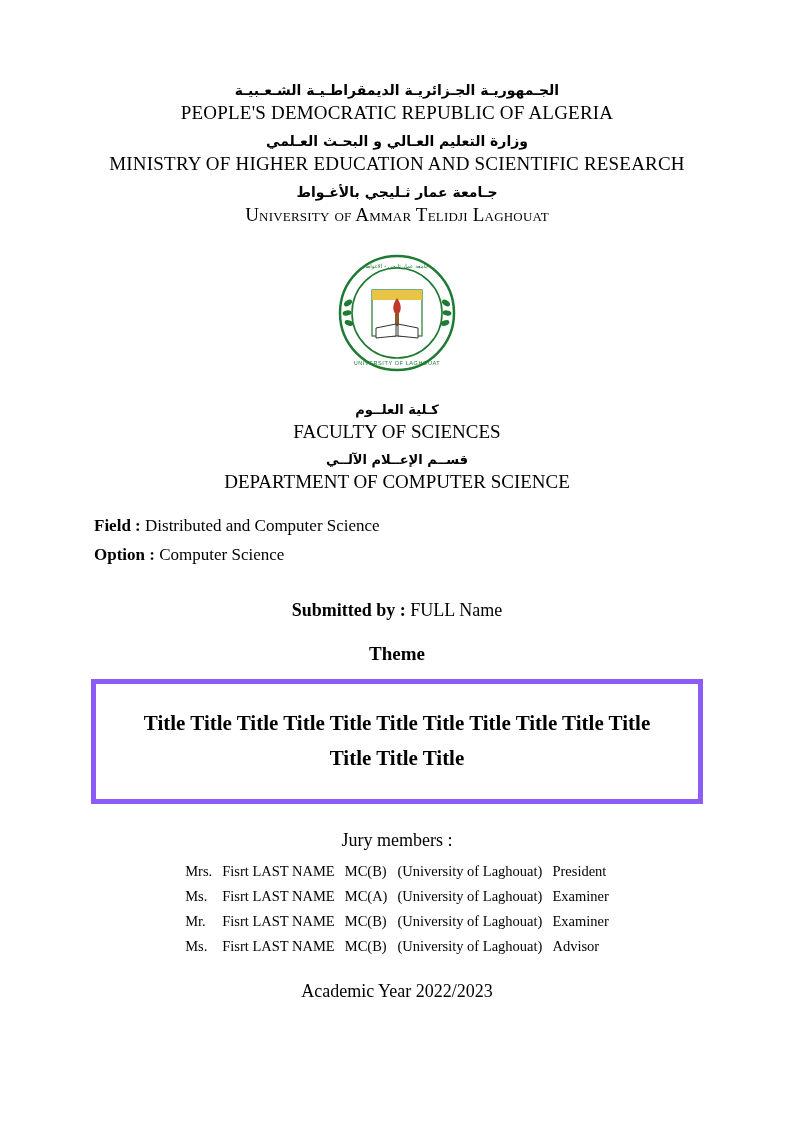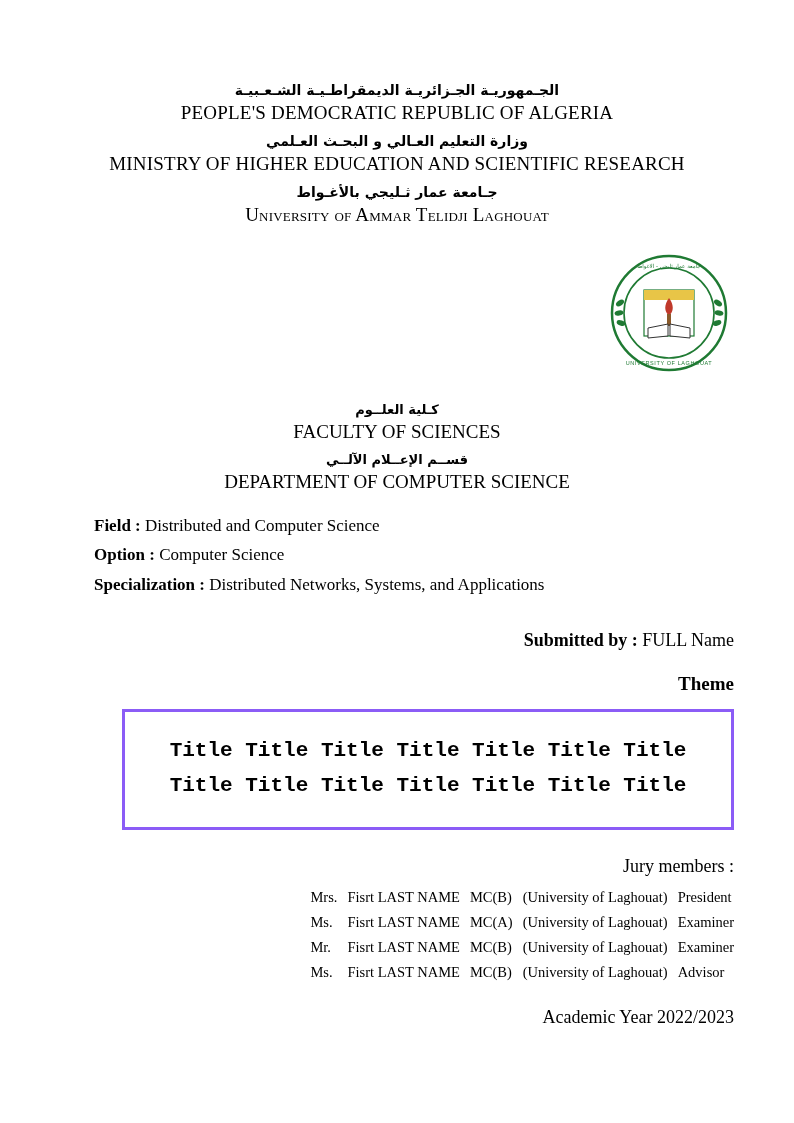--- a/index.html
+++ b/index.html
@@ -15,21 +15,21 @@
     position: relative;
     overflow: hidden;
   }
   .page {
     width: 794px;
     height: 1123px;
     box-sizing: border-box;
     padding: 80px 60px 40px 60px;
     display: flex;
     flex-direction: column;
-    align-items: flex-end;
+    align-items: center;
   }
   .arabic {
     font-family: "DejaVu Sans", sans-serif;
     direction: rtl;
     font-weight: bold;
     font-size: 14px;
     letter-spacing: 0px;
     text-align: center;
     line-height: 1.5;
   }
@@ -108,25 +108,24 @@
   .theme-title {
     margin-top: 22px;
     font-size: 19px;
     font-weight: bold;
     text-align: center;
   }
 
   .theme-box {
     margin-top: 14px;
     width: 612px;
-    border: 3px solid #8b5cf6;
+    border: 5px solid #8b5cf6;
     box-sizing: border-box;
     padding: 22px 28px 24px 28px;
     text-align: center;
-    font-family: Liberation Mono, monospace;
   }
   .theme-box-text {
     font-size: 21px;
     font-weight: bold;
     line-height: 1.65;
   }
 
   .jury-title {
     margin-top: 26px;
     font-size: 18px;
@@ -206,24 +205,20 @@
 
   <div class="fields">
     <div class="field-row">
       <span class="field-label">Field</span><span class="field-label"> :</span>
       <span>Distributed and Computer Science</span>
     </div>
     <div class="field-row">
       <span class="field-label">Option</span><span class="field-label"> :</span>
       <span>Computer Science</span>
     </div>
-    <div class="field-row">
-      <span class="field-label">Specialization</span><span class="field-label"> :</span>
-      <span>Distributed Networks, Systems, and Applications</span>
-    </div>
   </div>
 
   <div class="submitted">
     <b>Submitted by :</b>
     <span>FULL Name</span>
   </div>
 
   <div class="theme-title">Theme</div>
 
   <div class="theme-box">

